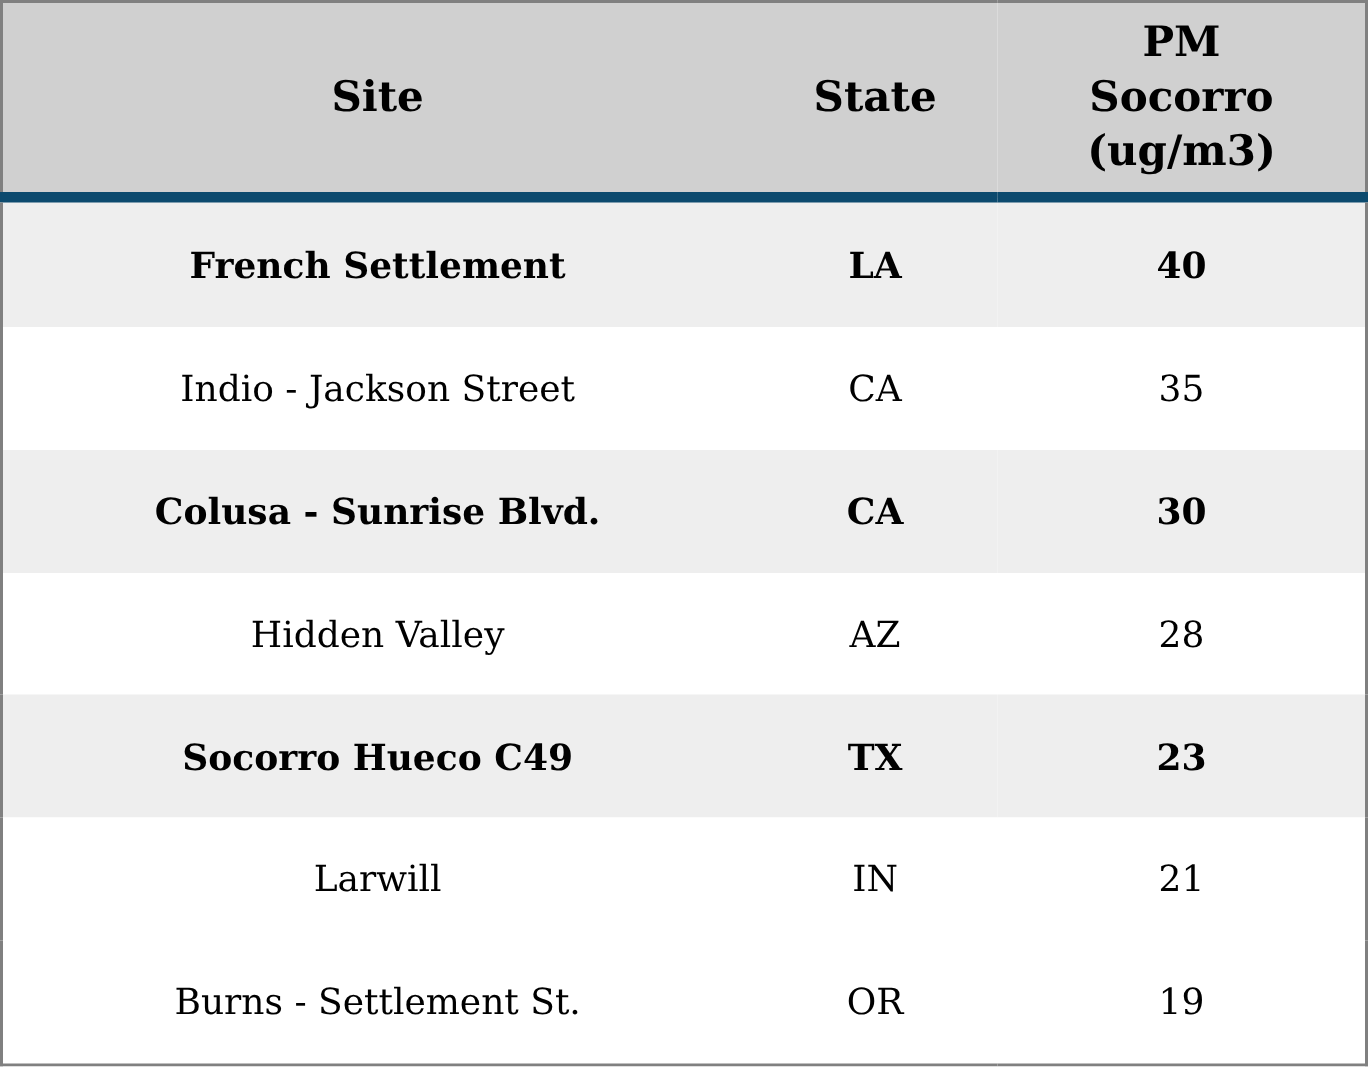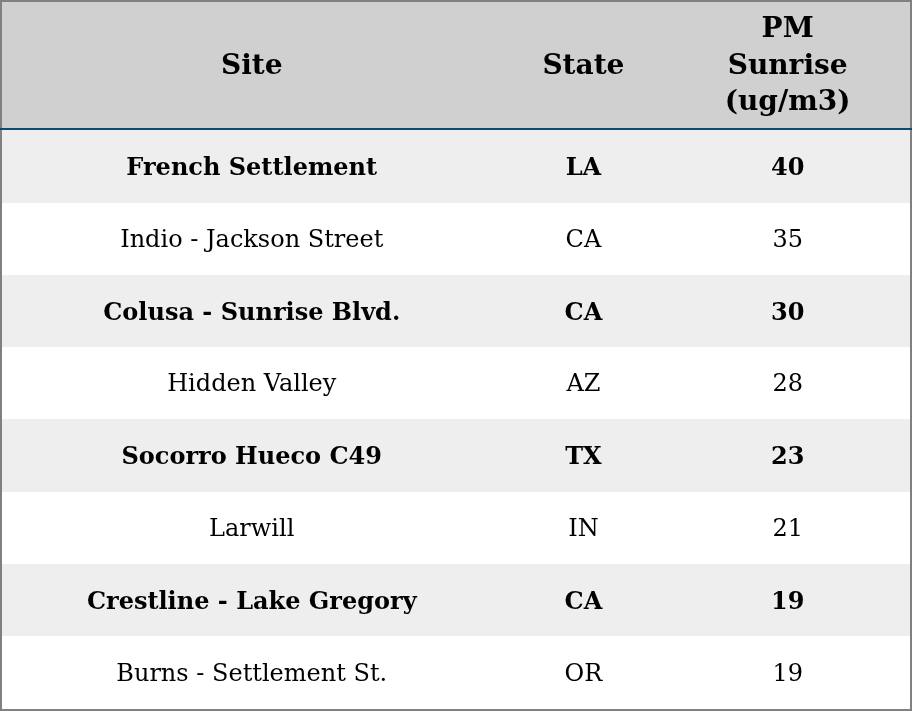--- a/index.html
+++ b/index.html
@@ -19,21 +19,21 @@
     border-collapse: collapse;
     table-layout: fixed;
     border: 2px solid #808080;
     background: #ffffff;
   }
   table.aq-table col.col-site  { width: 55%; }
   table.aq-table col.col-state { width: 18%; }
   table.aq-table col.col-pm    { width: 27%; }
   thead th {
     background: #d0d0d0;
-    border-bottom: 2px solid #0c4a6e;
+    border-bottom: 7px solid #0c4a6e;
     font-weight: bold;
     font-size: 28px;
     color: #000000;
     text-align: center;
     vertical-align: middle;
     height: 126px;
     line-height: 1.32;
     padding: 0;
   }
   tbody td {
@@ -57,21 +57,21 @@
       <col class="col-site">
       <col class="col-state">
       <col class="col-pm">
     </colgroup>
     <thead>
       <tr>
         <th>Site</th>
         <th>State</th>
         <th>
           <span class="hdr-line">PM</span>
-          <span class="hdr-line">Sunrise</span>
+          <span class="hdr-line">Socorro</span>
           <span class="hdr-line">(ug/m3)</span>
         </th>
       </tr>
     </thead>
     <tbody>
       <tr class="odd">
         <td>French Settlement</td>
         <td>LA</td>
         <td>40</td>
       </tr>
@@ -93,25 +93,20 @@
       <tr class="odd">
         <td>Socorro Hueco C49</td>
         <td>TX</td>
         <td>23</td>
       </tr>
       <tr class="even">
         <td>Larwill</td>
         <td>IN</td>
         <td>21</td>
       </tr>
-      <tr class="odd">
-        <td>Crestline - Lake Gregory</td>
-        <td>CA</td>
-        <td>19</td>
-      </tr>
       <tr class="even">
         <td>Burns - Settlement St.</td>
         <td>OR</td>
         <td>19</td>
       </tr>
     </tbody>
   </table>
 </div>
 
 </body></html>

